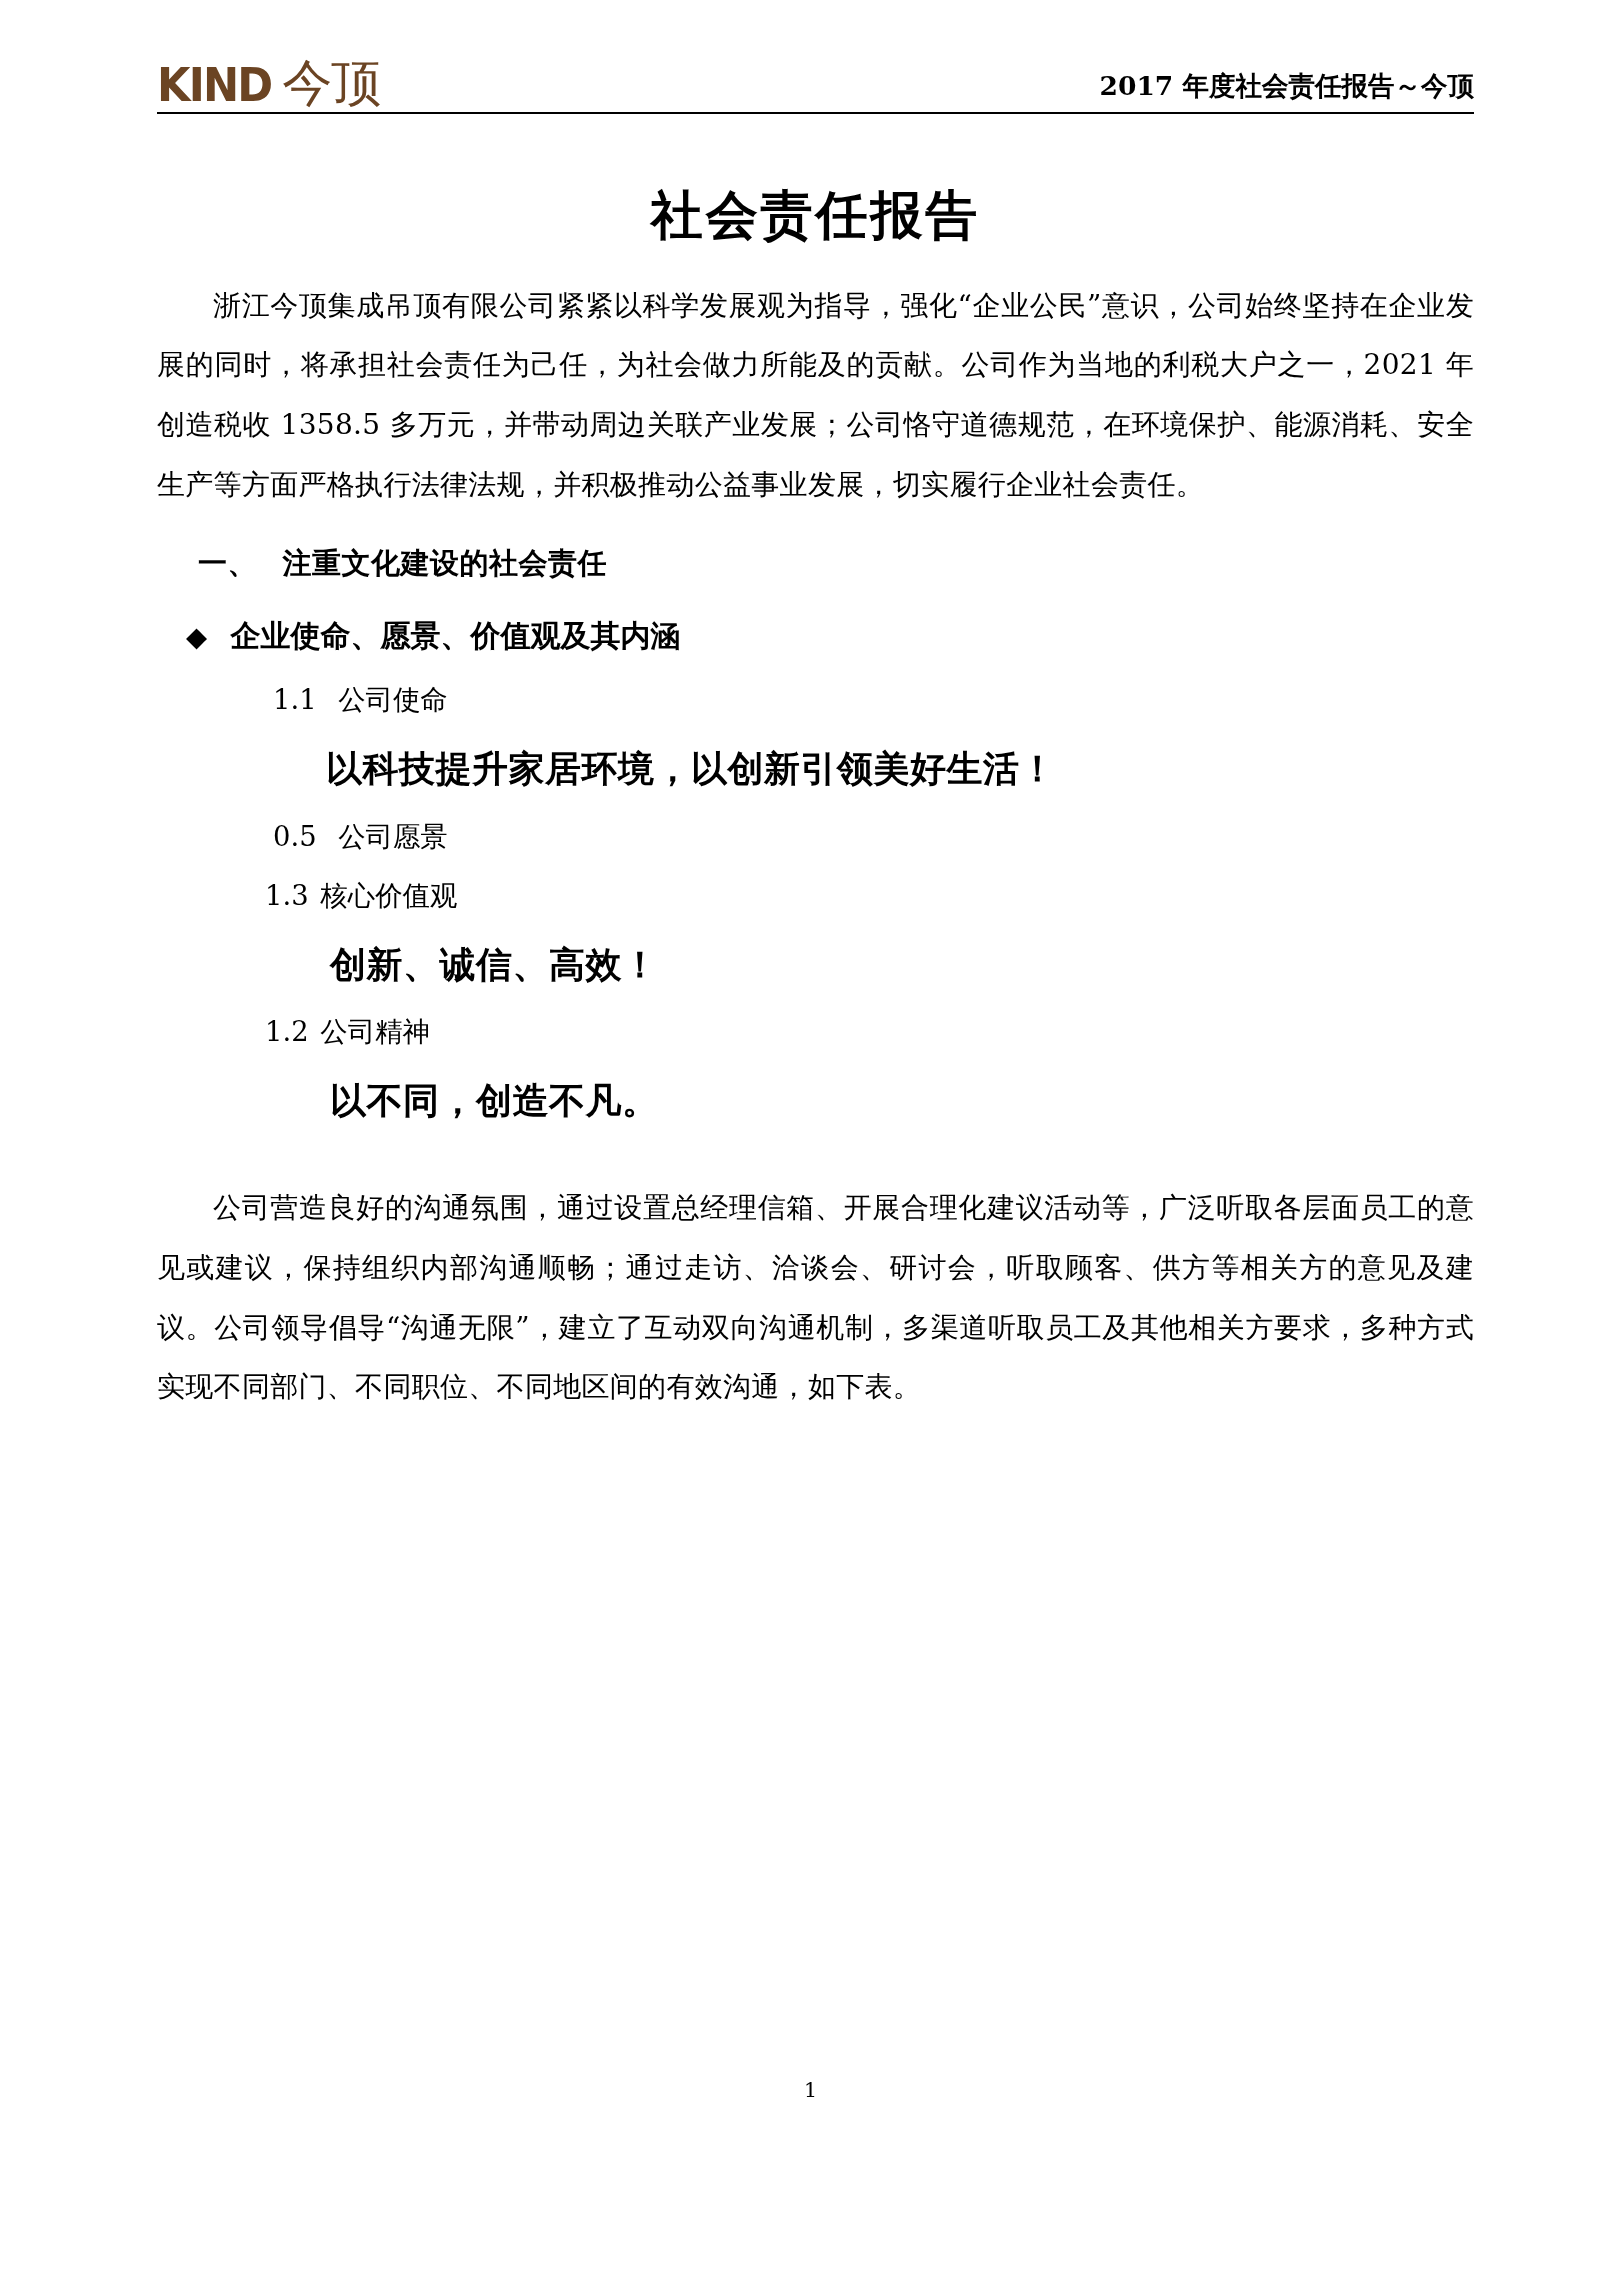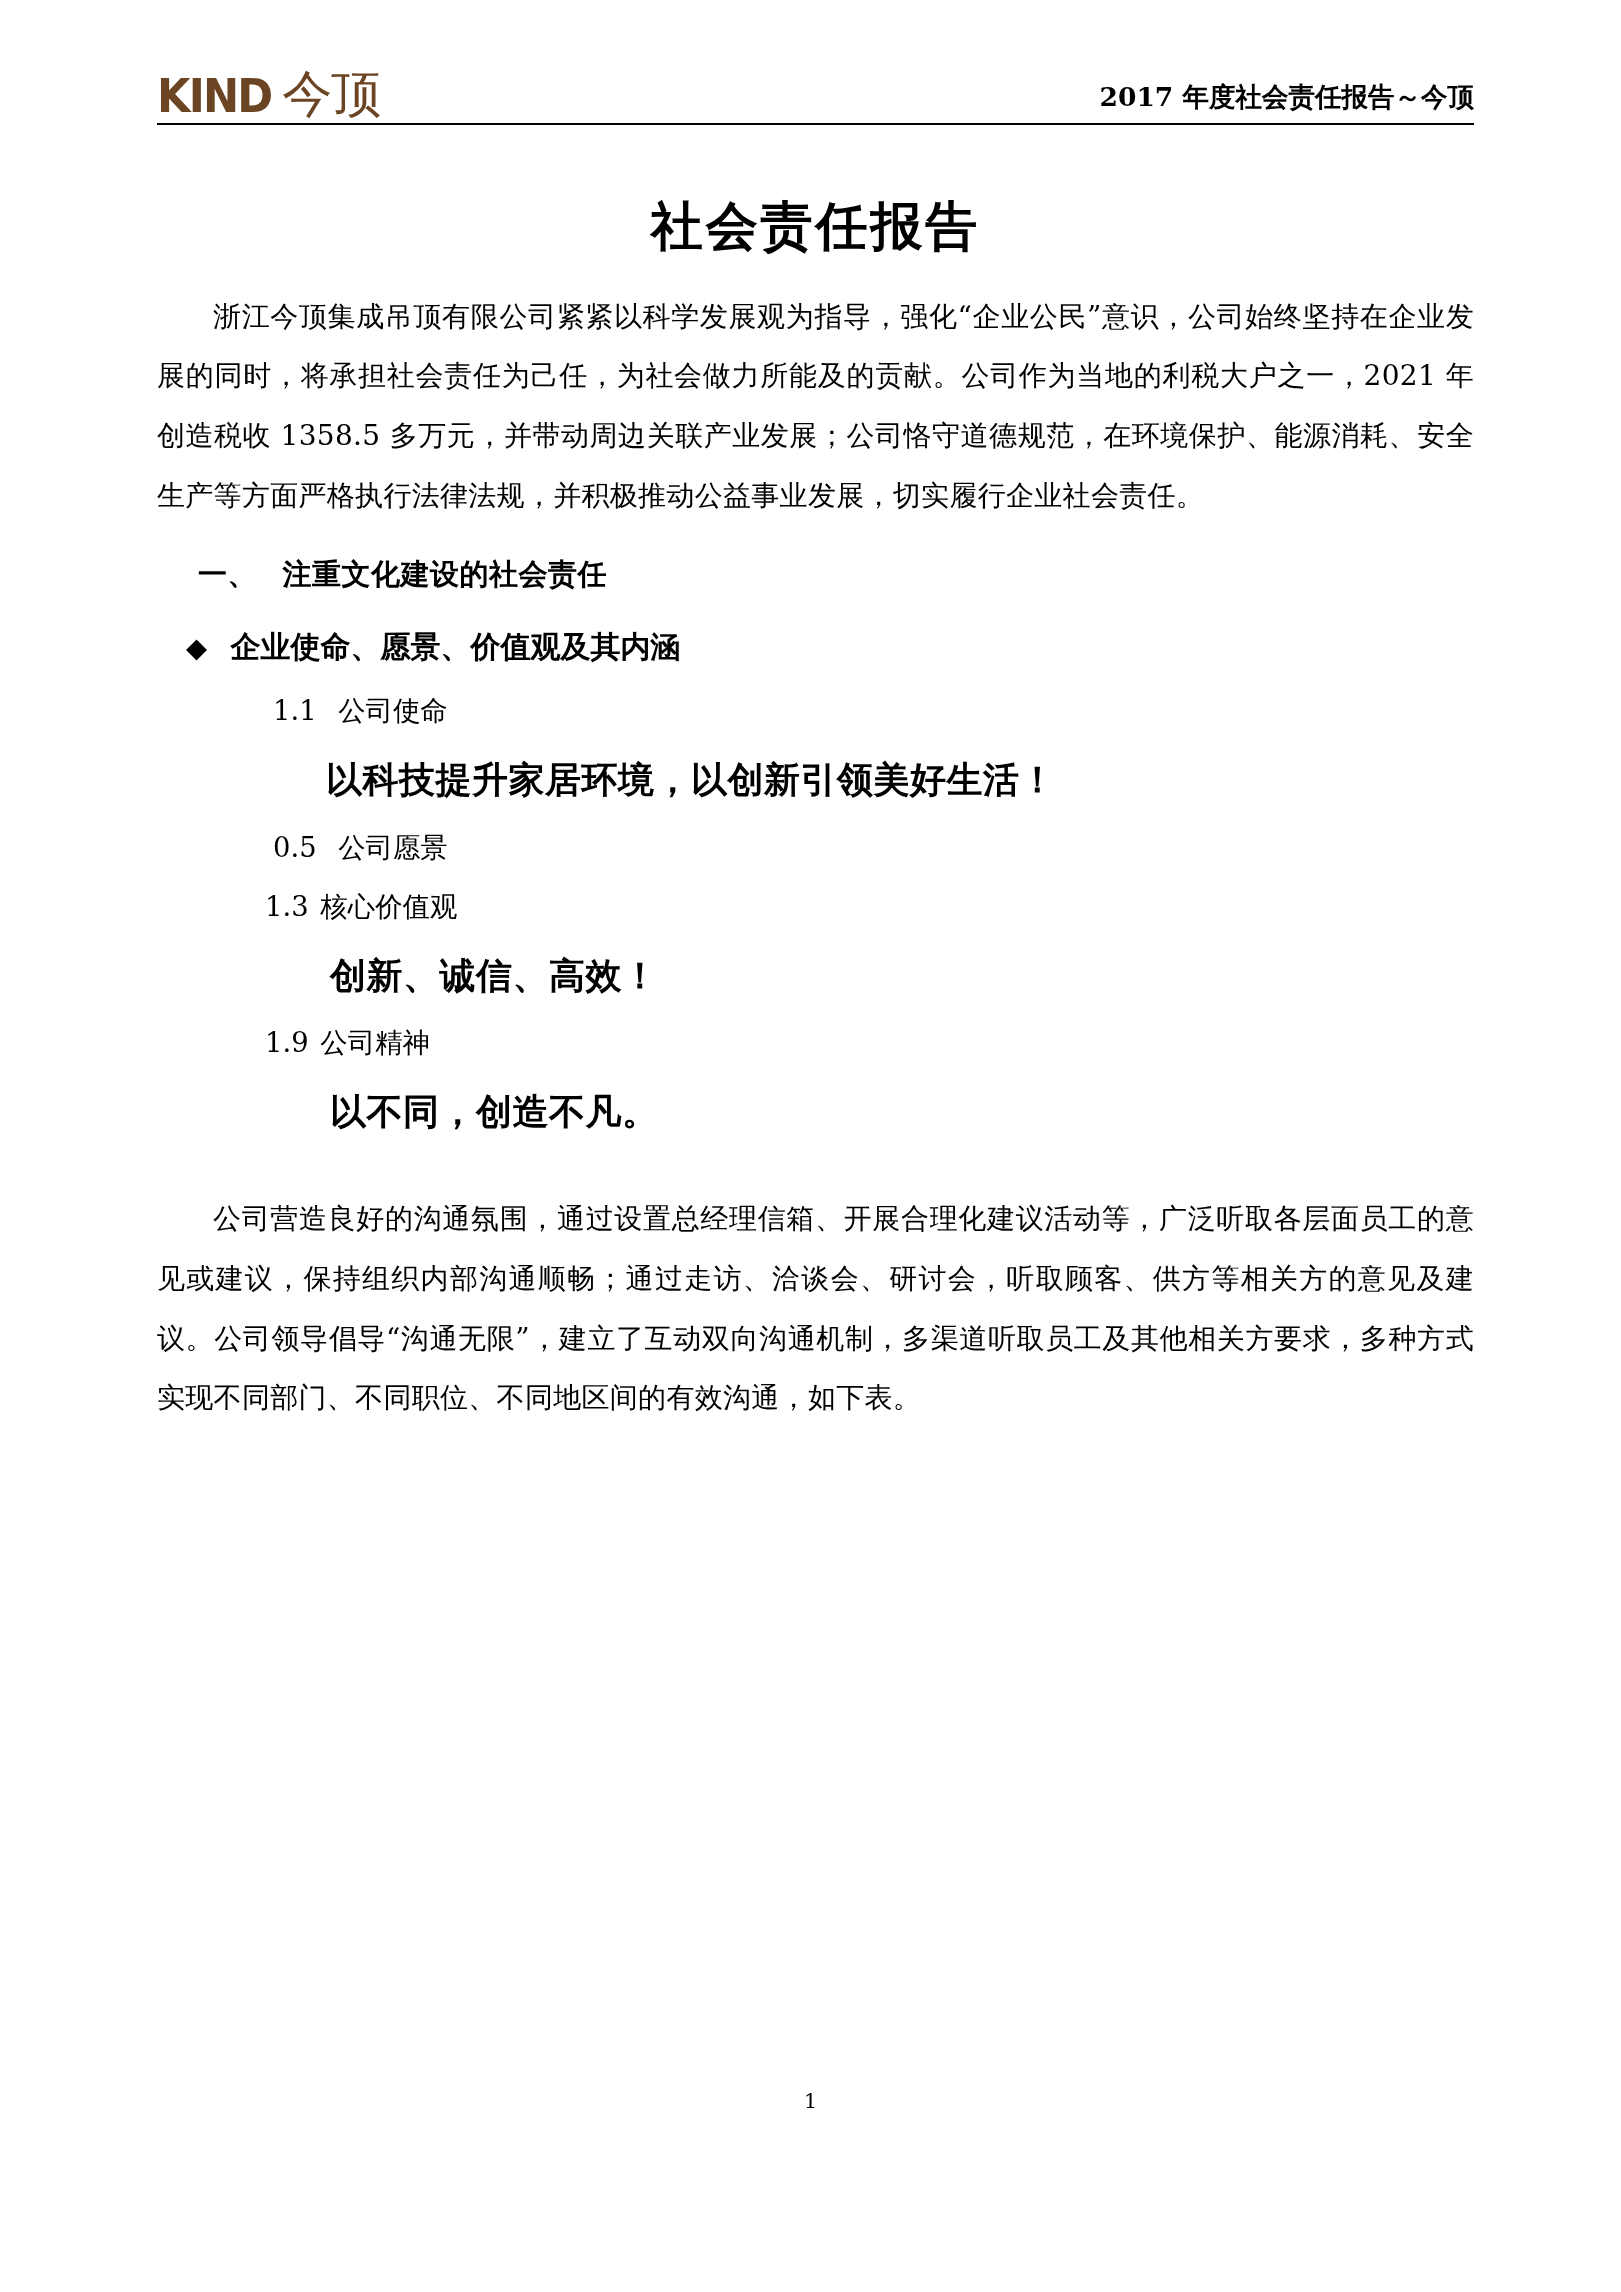--- a/index.html
+++ b/index.html
@@ -16,21 +16,20 @@
     overflow: hidden;
   }
 
   .page {
     position: relative;
     width: 1621px;
     height: 2218px;
     box-sizing: border-box;
     padding: 0;
     background: #fff;
-    margin-top: 11px;
   }
 
   
   .header {
     position: absolute;
     left: 0;
     right: 0;
     top: 35px;
     height: 73px;
     padding: 0 147px 0 157px;
@@ -230,21 +229,21 @@
 
     <div class="item">
       <div class="item-label ind-narrow">
         <span class="idx">1.3</span><span>核心价值观</span>
       </div>
       <div class="item-value v3">创新、诚信、高效！</div>
     </div>
 
     <div class="item">
       <div class="item-label ind-narrow">
-        <span class="idx">1.9</span><span>公司精神</span>
+        <span class="idx">1.2</span><span>公司精神</span>
       </div>
       <div class="item-value v4">以不同，创造不凡。</div>
     </div>
 
     <div class="gap"></div>
 
     <p class="para">公司营造良好的沟通氛围，通过设置总经理信箱、开展合理化建议活动等，广泛听取各层面员工的意见或建议，保持组织内部沟通顺畅；通过走访、洽谈会、研讨会，听取顾客、供方等相关方的意见及建议。公司领导倡导“沟通无限”，建立了互动双向沟通机制，多渠道听取员工及其他相关方要求，多种方式实现不同部门、不同职位、不同地区间的有效沟通，如下表。</p>
 
   </div>
 

